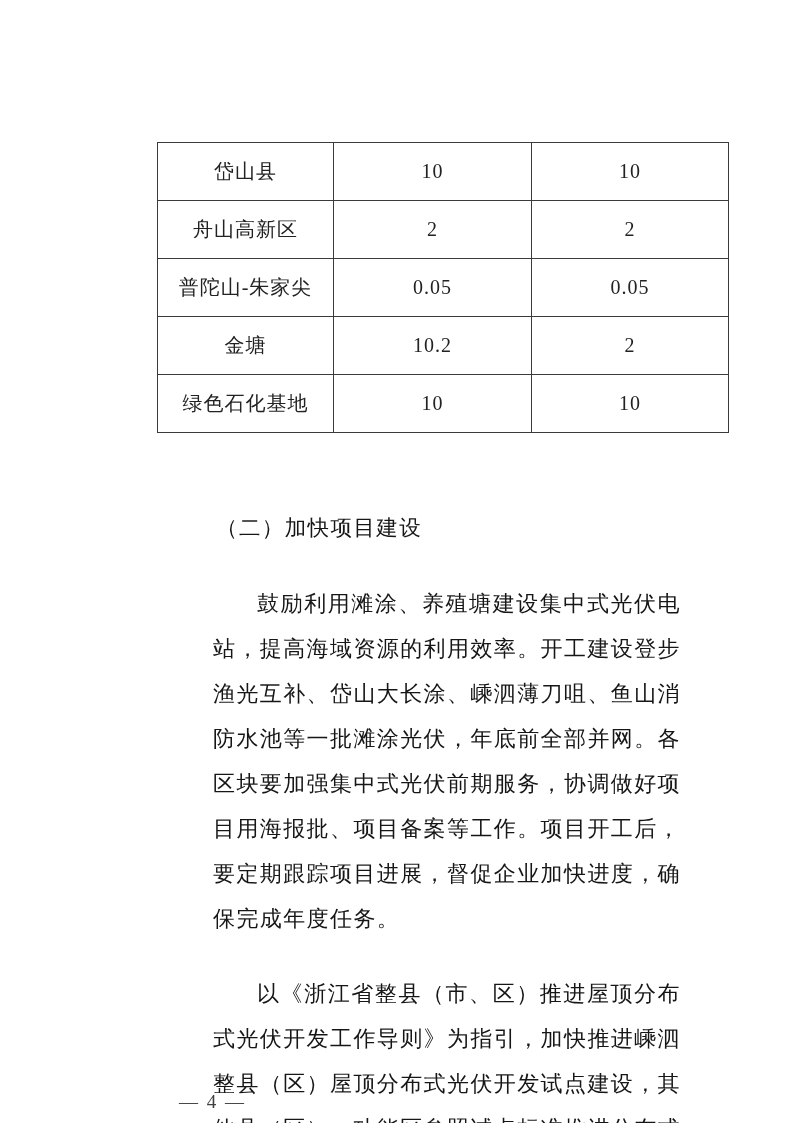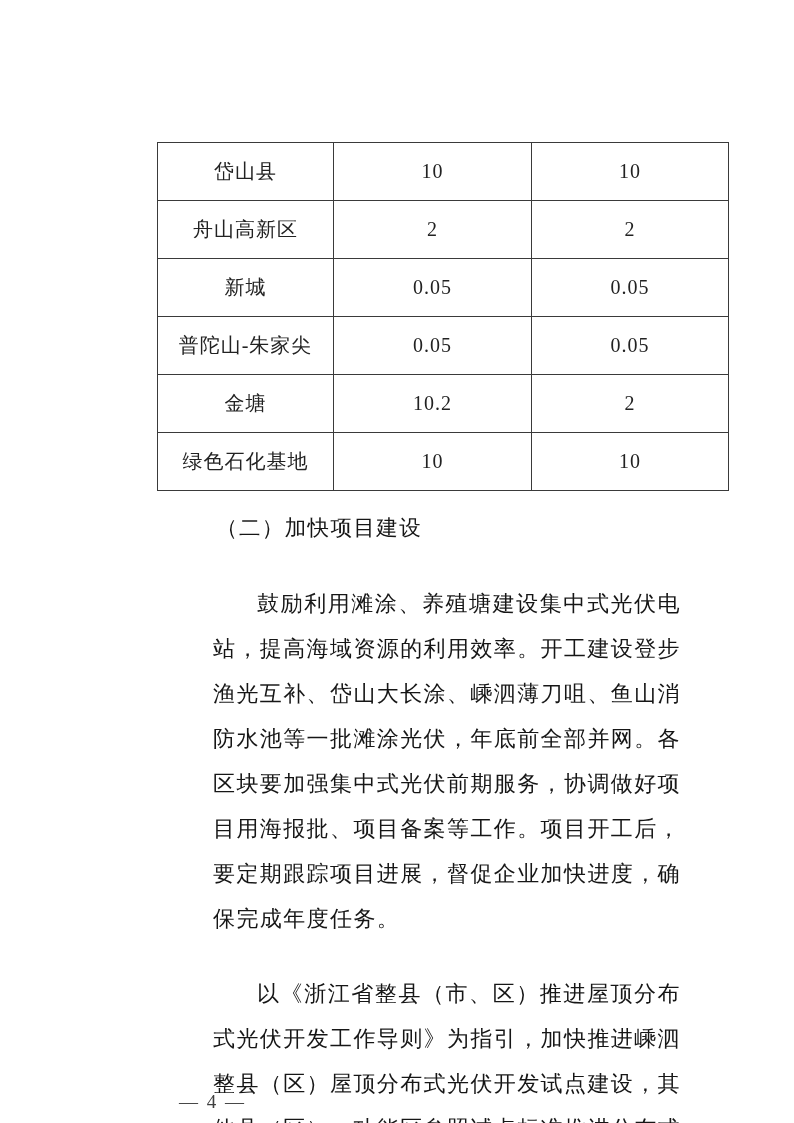--- a/index.html
+++ b/index.html
@@ -87,25 +87,20 @@
           <td>岱山县</td>
           <td>10</td>
           <td>10</td>
         </tr>
         <tr>
           <td>舟山高新区</td>
           <td>2</td>
           <td>2</td>
         </tr>
         <tr>
-          <td>新城</td>
-          <td>0.05</td>
-          <td>0.05</td>
-        </tr>
-        <tr>
           <td>普陀山-朱家尖</td>
           <td>0.05</td>
           <td>0.05</td>
         </tr>
         <tr>
           <td>金塘</td>
           <td>10.2</td>
           <td>2</td>
         </tr>
         <tr>

